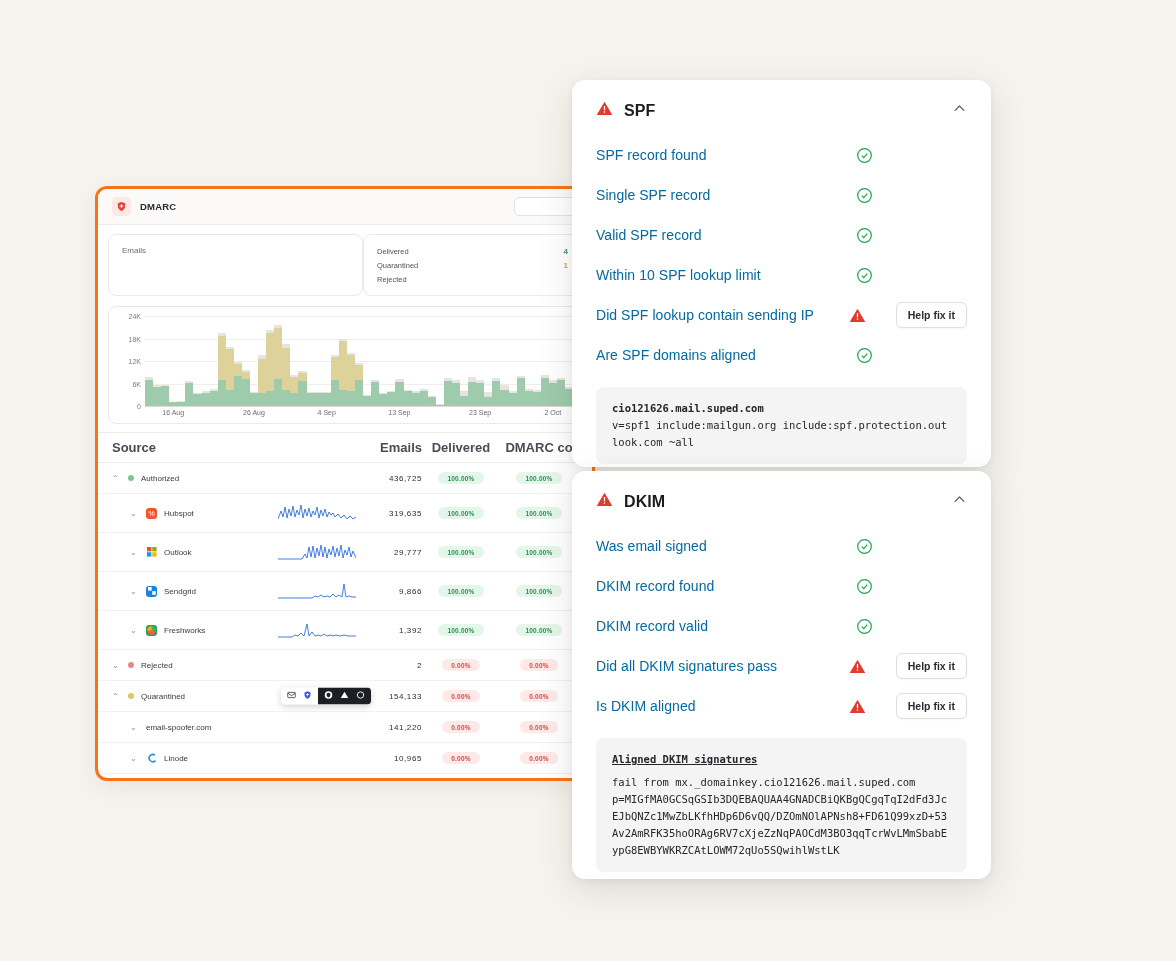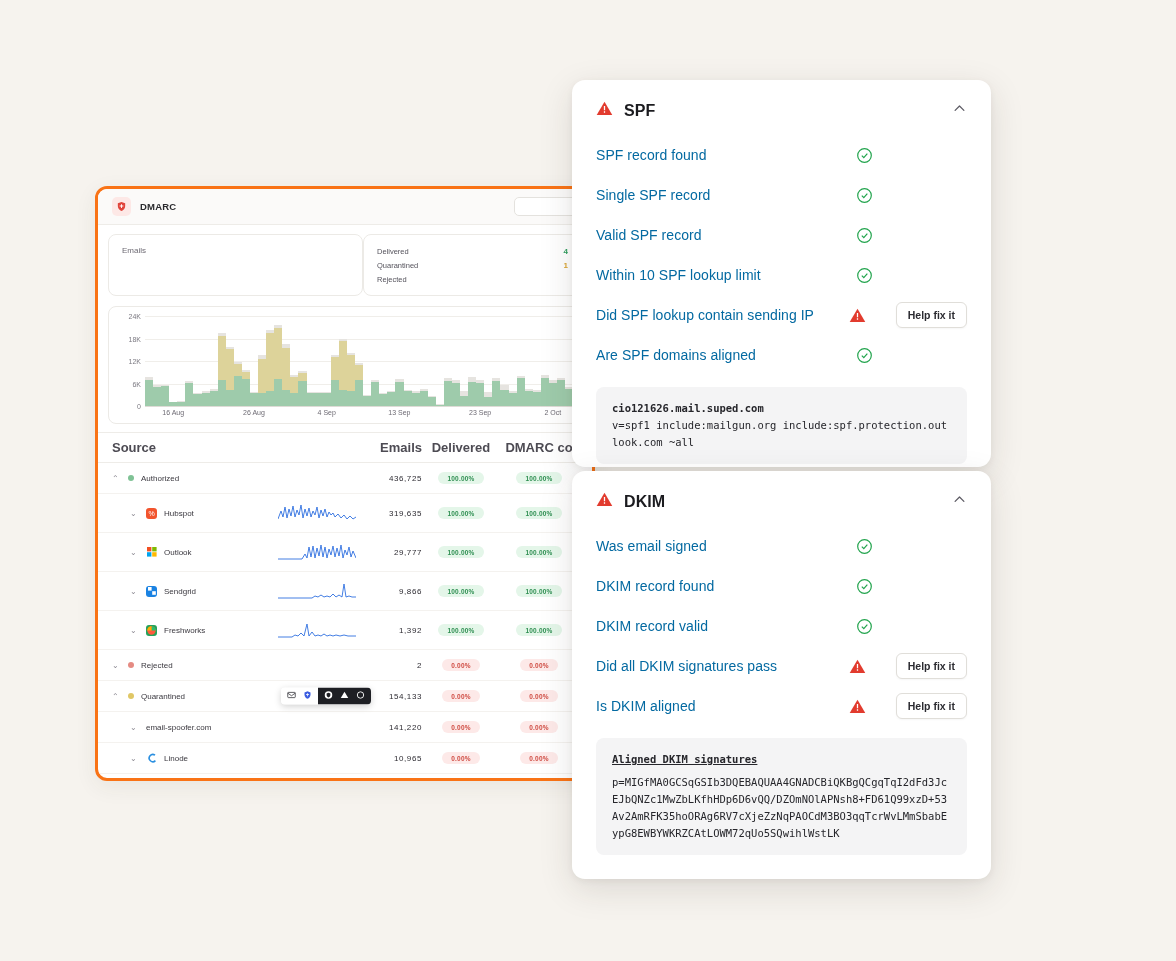--- a/index.html
+++ b/index.html
@@ -865,17 +865,18 @@
             <svg width="17" height="17" viewBox="0 0 24 24" fill="#e23b2e">
               <path d="M12 2.6L23 21H1L12 2.6z"></path>
               <path d="M11.1 8.4h1.8v6h-1.8zM11.1 16h1.8v1.9h-1.8z" fill="#fff"></path>
             </svg>
           </div>
           <button class="help-btn">Help fix it</button>
         </div>
       </div>
     <div class="code-block">
       <div class="code-title">Aligned DKIM signatures</div>
+      <div class="code-line">fail from mx._domainkey.cio121626.mail.suped.com</div>
       <div class="code-line">p=MIGfMA0GCSqGSIb3DQEBAQUAA4GNADCBiQKBgQCgqTqI2dFd3JcEJbQNZc1MwZbLKfhHDp6D6vQQ/DZOmNOlAPNsh8+FD61Q99xzD+53Av2AmRFK35hoORAg6RV7cXjeZzNqPAOCdM3BO3qqTcrWvLMmSbabEypG8EWBYWKRZCAtLOWM72qUo5SQwihlWstLK</div>
     </div>
   </div>
 
 </div>
 
 </body></html>

